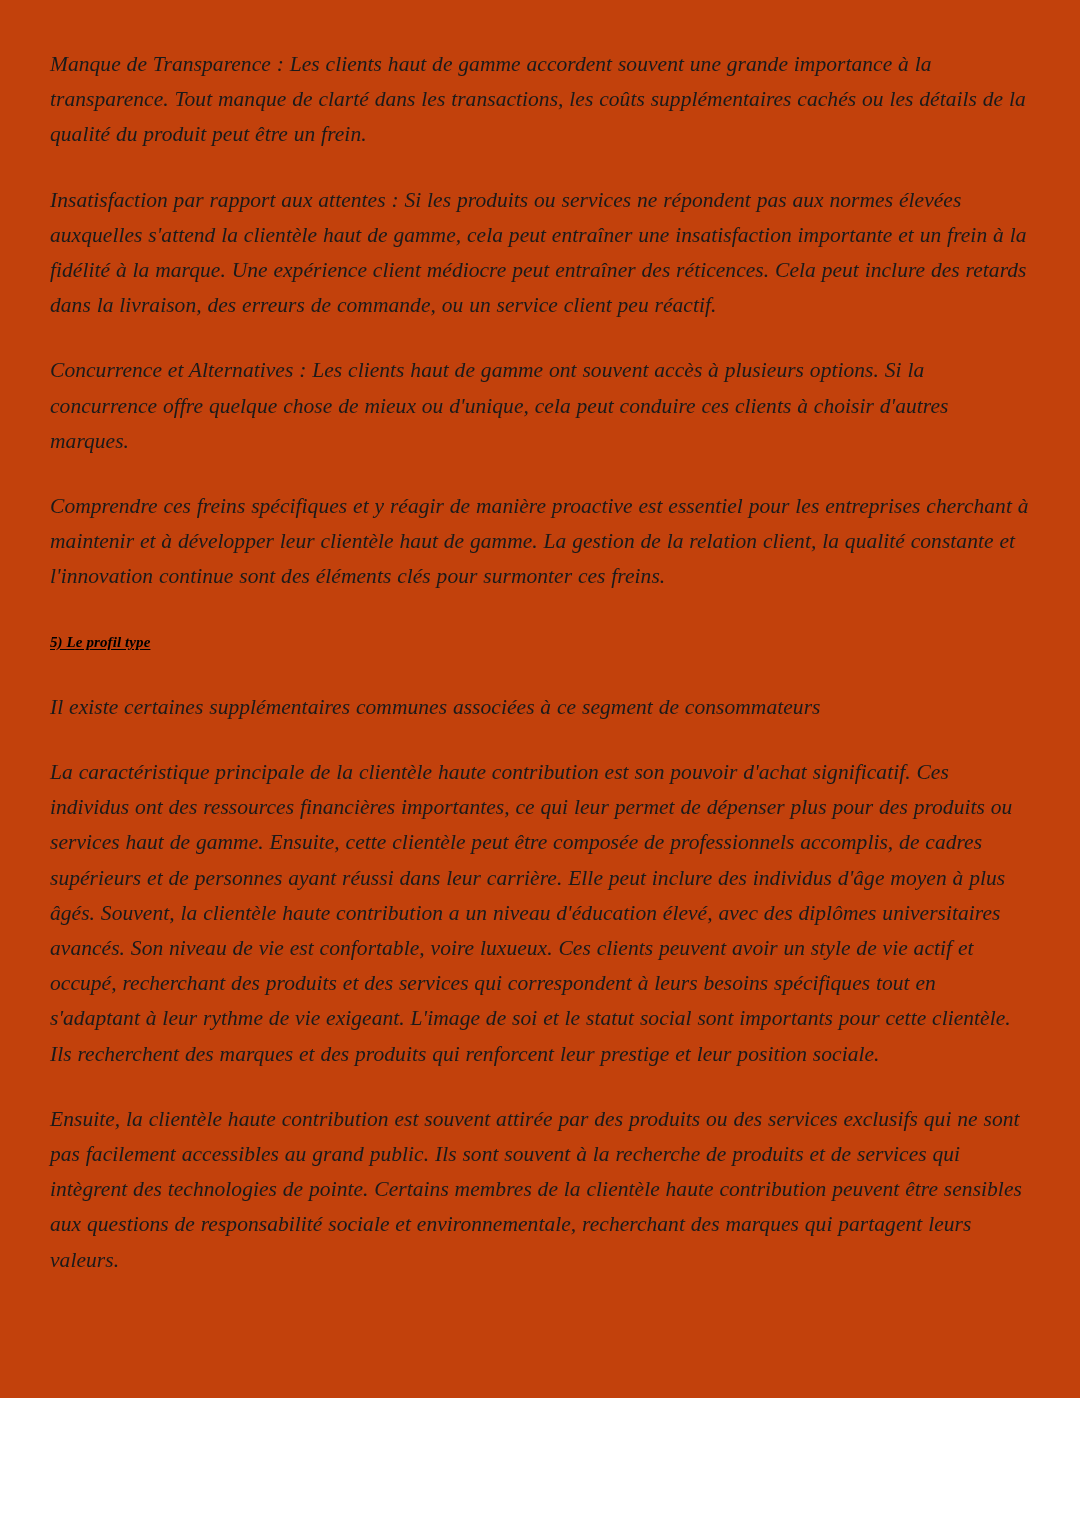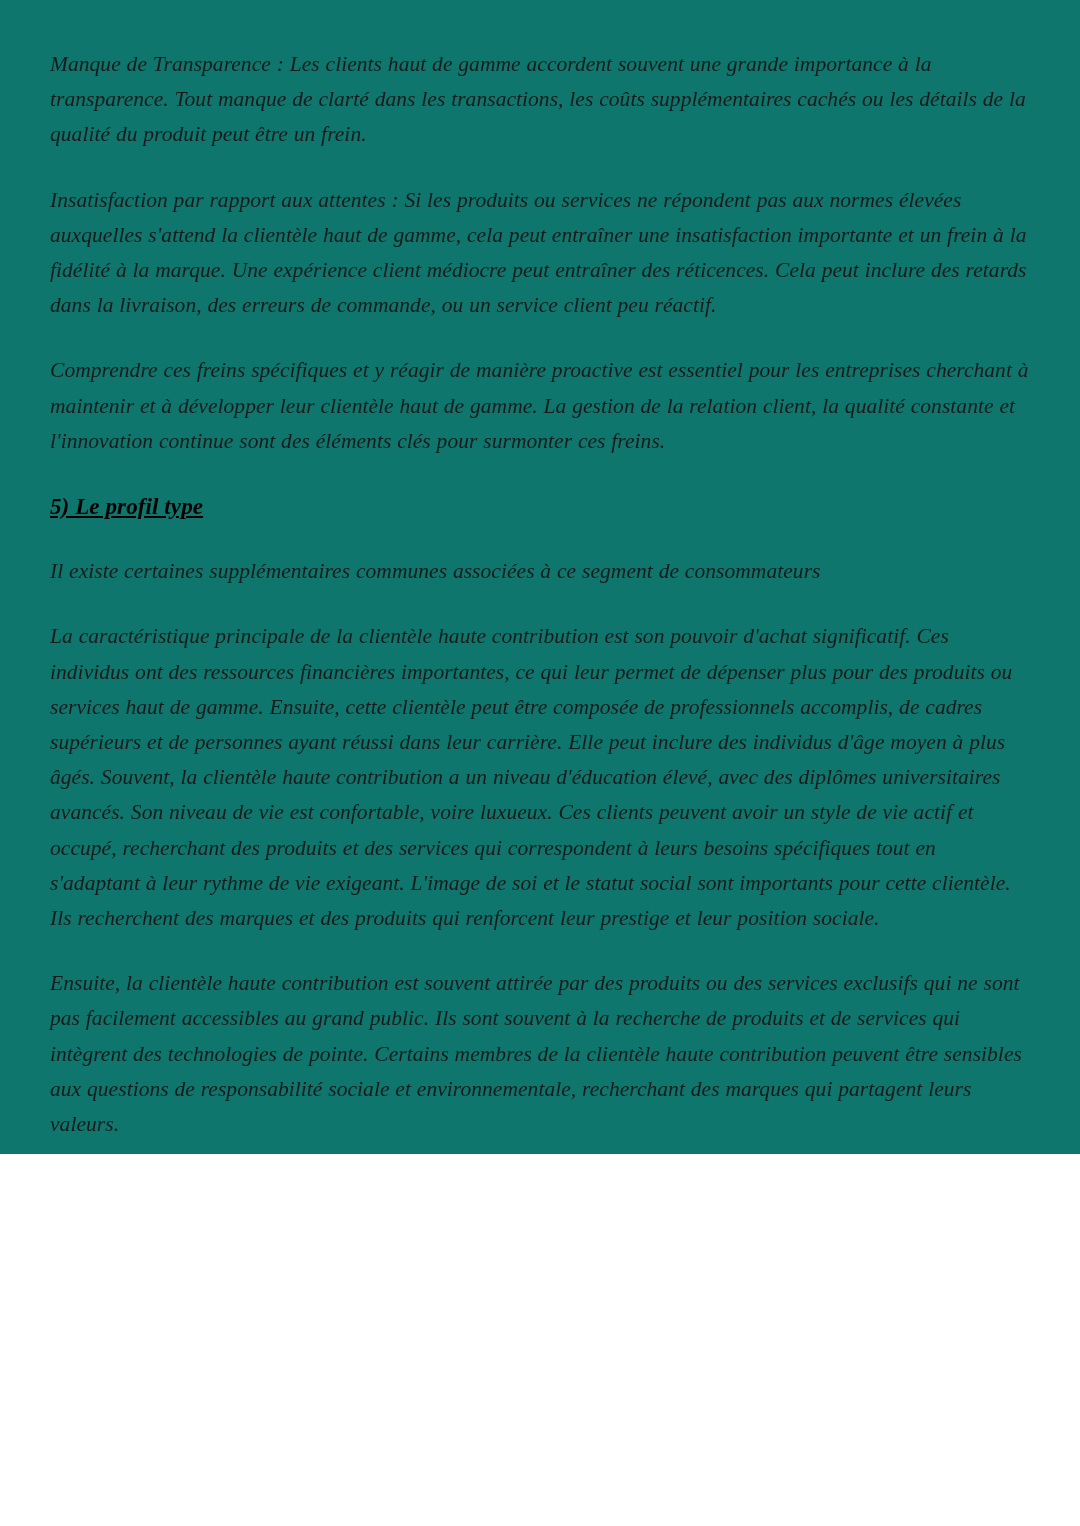--- a/index.html
+++ b/index.html
@@ -12,60 +12,61 @@
     width: 1080px;
     height: 1526px;
     overflow: hidden;
     font-family: "Liberation Serif", "DejaVu Serif", serif;
     color: #1a1a1a;
     -webkit-font-smoothing: antialiased;
   }
   .page {
     position: relative;
     width: 1080px;
-    height: 1154px;
-    background: #0f766e;
+    height: 1398px;
+    background: #c2410c;
     box-sizing: border-box;
     padding: 47px 50px 0 50px;
   }
   .doc-body {
     width: 980px;
   }
   p.para {
     margin: 0 0 30px 0;
     font-style: italic;
     font-size: 21.5px;
     line-height: 35.2px;
     text-align: left;
     letter-spacing: 0.05px;
     word-spacing: 0.4px;
     color: #1a1a1a;
   }
   h2.section-heading {
     margin: 0 0 30px 0;
-    font-size: 23px;
+    font-size: 15px;
     line-height: 35.2px;
     font-style: italic;
     font-weight: bold;
     text-decoration: underline;
     text-underline-offset: 2px;
     color: #000000;
     letter-spacing: 0.1px;
   }
 </style>
 </head>
 <body>
 
 <div class="page">
   <div class="doc-body">
 
     <p class="para">Manque de Transparence : Les clients haut de gamme accordent souvent une grande importance à la transparence. Tout manque de clarté dans les transactions, les coûts supplémentaires cachés ou les détails de la qualité du produit peut être un frein.</p>
 
     <p class="para">Insatisfaction par rapport aux attentes : Si les produits ou services ne répondent pas aux normes élevées auxquelles s'attend la clientèle haut de gamme, cela peut entraîner une insatisfaction importante et un frein à la fidélité à la marque. Une expérience client médiocre peut entraîner des réticences. Cela peut inclure des retards dans la livraison, des erreurs de commande, ou un service client peu réactif.</p>
 
+    <p class="para">Concurrence et Alternatives : Les clients haut de gamme ont souvent accès à plusieurs options. Si la concurrence offre quelque chose de mieux ou d'unique, cela peut conduire ces clients à choisir d'autres marques.</p>
 
 
 
     <p class="para">Comprendre ces freins spécifiques et y réagir de manière proactive est essentiel pour les entreprises cherchant à maintenir et à développer leur clientèle haut de gamme. La gestion de la relation client, la qualité constante et l'innovation continue sont des éléments clés pour surmonter ces freins.</p>
 
     <h2 class="section-heading">5) Le profil type</h2>
 
     <p class="para">Il existe certaines supplémentaires communes associées à ce segment de consommateurs</p>
 
     <p class="para">La caractéristique principale de la clientèle haute contribution est son pouvoir d'achat significatif. Ces individus ont des ressources financières importantes, ce qui leur permet de dépenser plus pour des produits ou services haut de gamme. Ensuite, cette clientèle peut être composée de professionnels accomplis, de cadres supérieurs et de personnes ayant réussi dans leur carrière. Elle peut inclure des individus d'âge moyen à plus âgés. Souvent, la clientèle haute contribution a un niveau d'éducation élevé, avec des diplômes universitaires avancés. Son niveau de vie est confortable, voire luxueux. Ces clients peuvent avoir un style de vie actif et occupé, recherchant des produits et des services qui correspondent à leurs besoins spécifiques tout en s'adaptant à leur rythme de vie exigeant. L'image de soi et le statut social sont importants pour cette clientèle. Ils recherchent des marques et des produits qui renforcent leur prestige et leur position sociale.</p>

